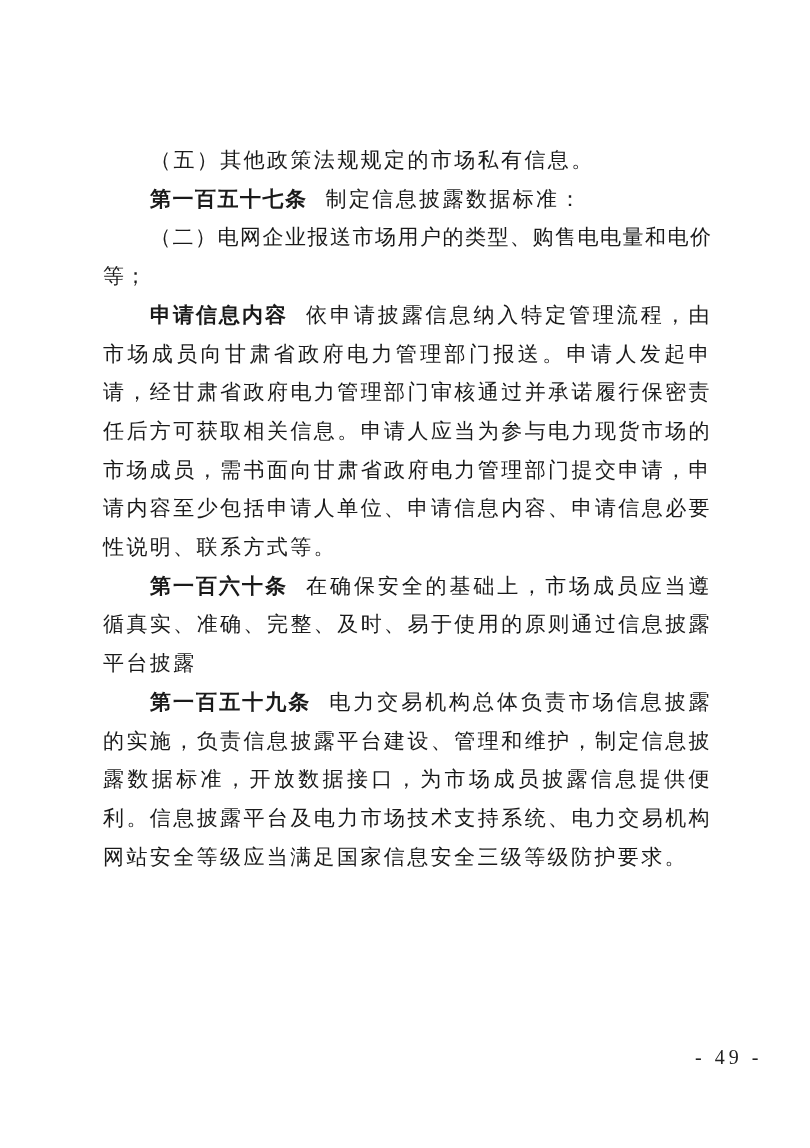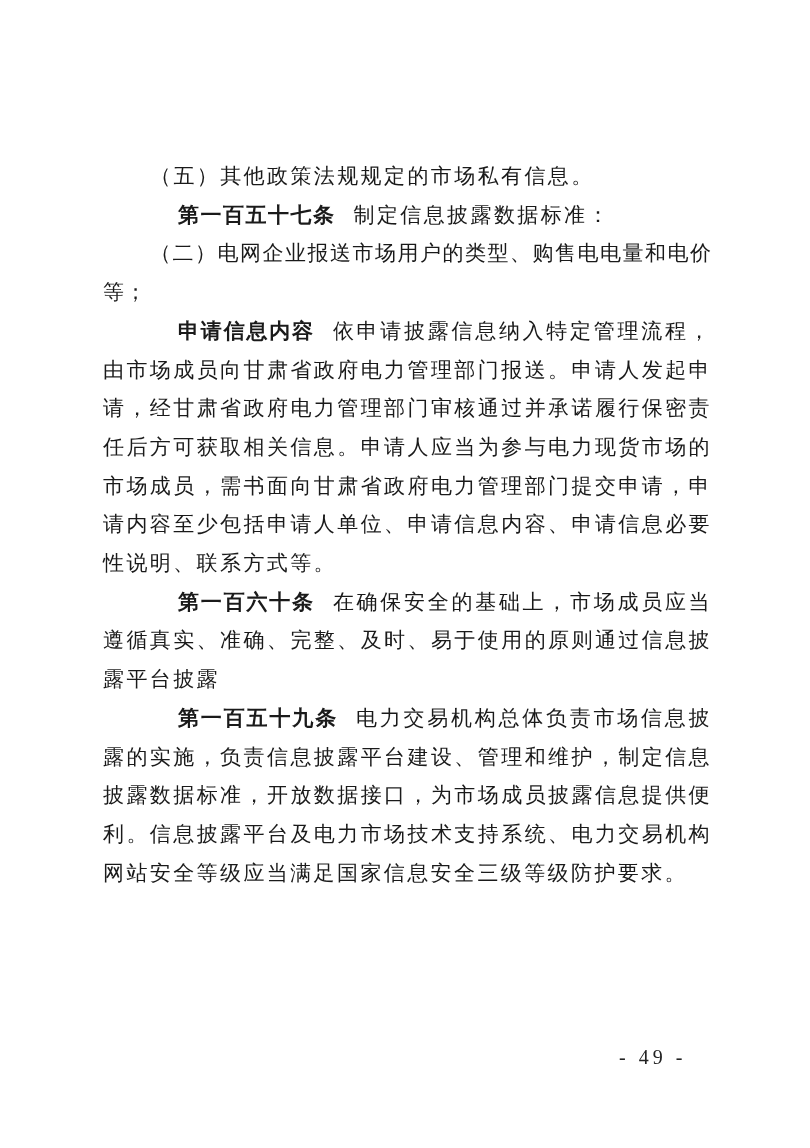--- a/index.html
+++ b/index.html
@@ -1,24 +1,24 @@
 <!DOCTYPE html>
 <html><head>
 <meta charset="utf-8">
 <style>
   html, body { margin: 0; padding: 0; background: #ffffff; }
   body { width: 810px; height: 1148px; position: relative; overflow: hidden;
          font-family: "DejaVu Serif", "Liberation Serif", serif; color: #1a1a1a; }
-  .page { position: absolute; left: 103px; top: 157px; width: 609px; }
+  .page { position: absolute; left: 103px; top: 141px; width: 609px; }
   .para { margin: 0; font-size: 21px; line-height: 38.7px; text-align: justify;
           text-align-last: left; letter-spacing: 2.4px; text-indent: 47px; }
   .para.tight { letter-spacing: 0.9px; }
   .art { font-weight: bold; font-family: Liberation Serif, serif;
-         letter-spacing: 1.5px; margin-right: 18px; margin-left: 28px; }
-  .pnum { position: absolute; left: 619px; top: 1046px; font-size: 20px;
+         letter-spacing: 1.5px; margin-right: 18px; }
+  .pnum { position: absolute; left: 695px; top: 1046px; font-size: 20px;
           font-family: "Liberation Serif", "DejaVu Serif", serif; color: #222; letter-spacing: 4px; }
 </style>
 </head>
 <body>
 
 <div class="page">
   <p class="para"><span>（五）其他政策法规规定的市场私有信息。</span></p>
   <p class="para"><span class="art">第一百五十七条</span><span>制定信息披露数据标准：</span></p>
   <p class="para tight"><span>（二）电网企业报送市场用户的类型、购售电电量和电价等；</span></p>
   <p class="para"><span class="art">申请信息内容</span><span>依申请披露信息纳入特定管理流程，由市场成员向甘肃省政府电力管理部门报送。申请人发起申请，经甘肃省政府电力管理部门审核通过并承诺履行保密责任后方可获取相关信息。申请人应当为参与电力现货市场的市场成员，需书面向甘肃省政府电力管理部门提交申请，申请内容至少包括申请人单位、申请信息内容、申请信息必要性说明、联系方式等。</span></p>

